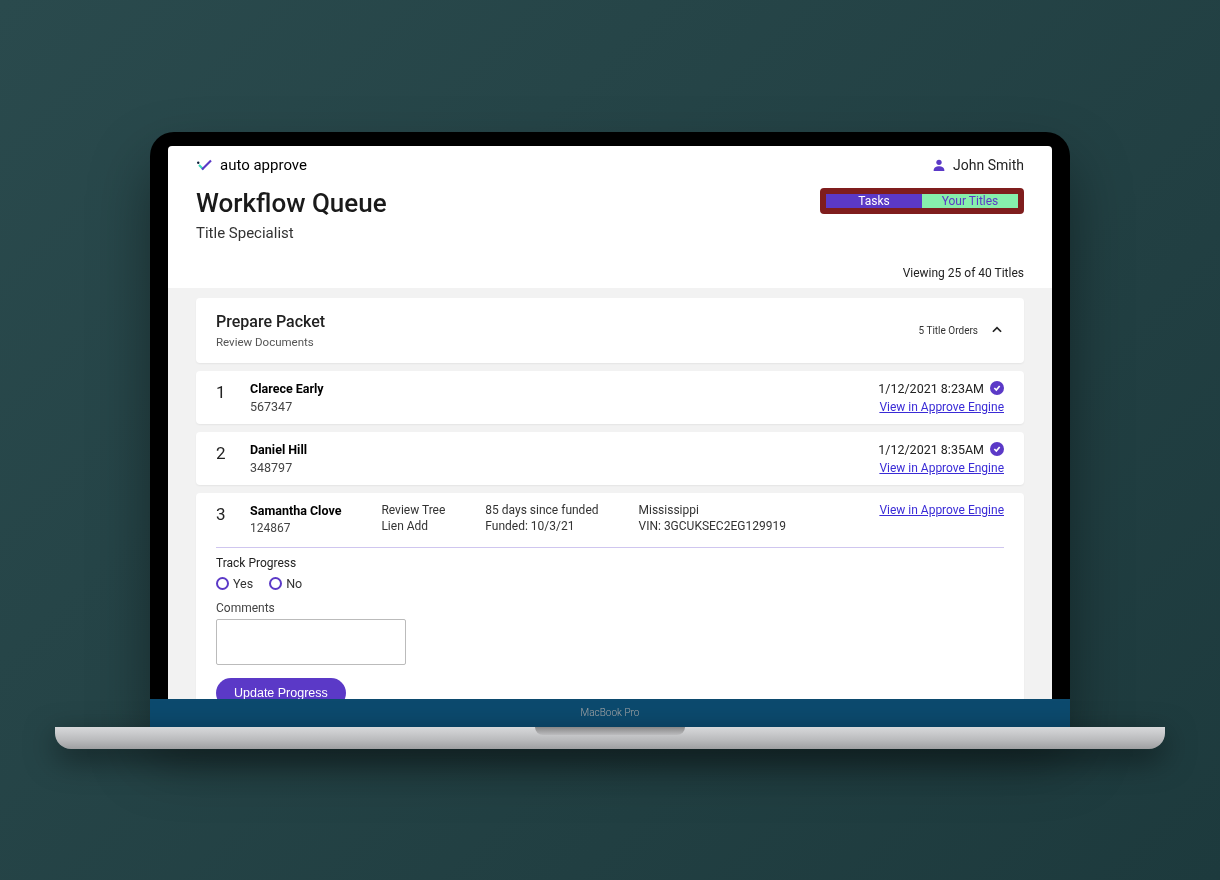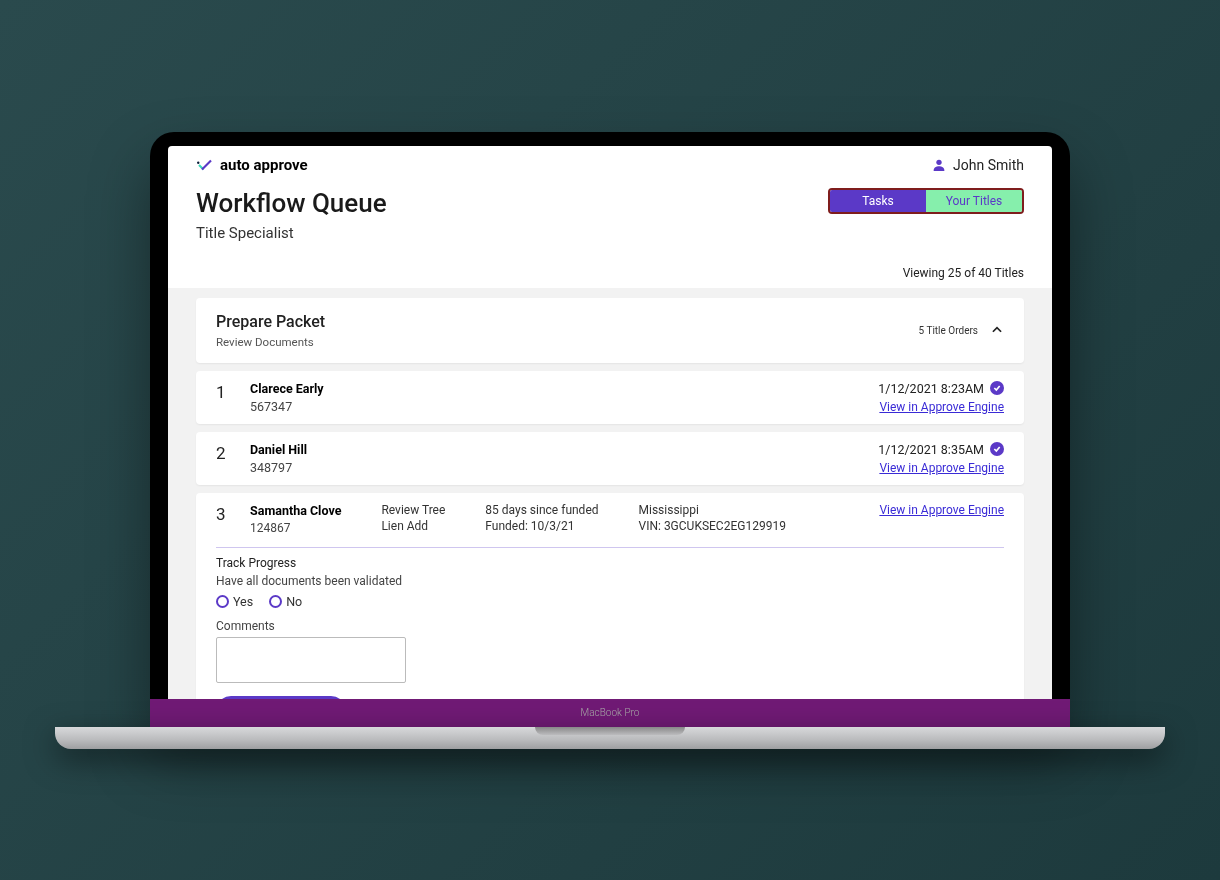--- a/index.html
+++ b/index.html
@@ -46,21 +46,21 @@
     border-radius: 4px 4px 0 0;
     overflow: hidden;
     position: relative;
   }
   .laptop-chin {
     position: absolute;
     bottom: 0;
     left: 0;
     right: 0;
     height: 28px;
-    background: #701a75;
+    background: #0c4a6e;
     display: flex;
     align-items: center;
     justify-content: center;
     color: #aaa;
     font-size: 10px;
     font-weight: 300;
   }
   .laptop-base {
     width: 1110px;
     height: 22px;
@@ -83,33 +83,33 @@
   }
 
   
   .app { display:flex; flex-direction:column; height:100%; }
   .header {
     display:flex; align-items:center; justify-content:space-between;
     padding: 10px 28px 0 28px;
   }
   .logo { display:flex; align-items:center; gap:6px; }
   .logo-mark { display:inline-flex; align-items:center; }
-  .logo-text { color:#000; font-size:15px; font-weight:700; }
+  .logo-text { color:#000; font-size:15px; font-weight:400; }
   .user { display:flex; align-items:center; gap:6px; font-size:14px; color:#222; }
   .user-icon { display:inline-flex; }
 
   .titlebar {
     display:flex; justify-content:space-between; align-items:flex-start;
     padding: 14px 28px 0 28px;
   }
   .page-title { font-size:26px; font-weight:500; color:#1a1a1a; }
   .page-subtitle { font-size:15px; color:#333; margin-top:6px; }
 
   .toggle {
-    display:flex; border:2px solid #7f1d1d; border-radius:4px; overflow:hidden;
+    display:flex; border:6px solid #7f1d1d; border-radius:4px; overflow:hidden;
     height:26px; font-size:12px;
   }
   .toggle-btn { width:96px; display:flex; align-items:center; justify-content:center; cursor:pointer; }
   .toggle-btn.active { background:#5b39c7; color:#fff; }
   .toggle-btn.inactive { background:#86efac; color:#5b39c7; }
 
   .viewing-line { text-align:right; padding: 24px 28px 8px 28px; font-size:12px; color:#222; }
 
   .content { background:#f2f2f2; flex:1; padding: 10px 28px 20px 28px; }
 
@@ -290,21 +290,20 @@
                 </div>
               </div>
               <div class="row-right" style="min-width:150px;">
                 <a class="view-link" style="margin-top:0">View in Approve Engine</a>
               </div>
             </div>
 
             <hr class="divider">
 
             <div class="track-title">Track Progress</div>
-            <div class="track-sub">Have all documents been validated</div>
             <div class="radios">
               <label class="radio">
                 <span class="radio-circle"></span>
                 <span>Yes</span>
               </label>
               <label class="radio">
                 <span class="radio-circle"></span>
                 <span>No</span>
               </label>
             </div>

